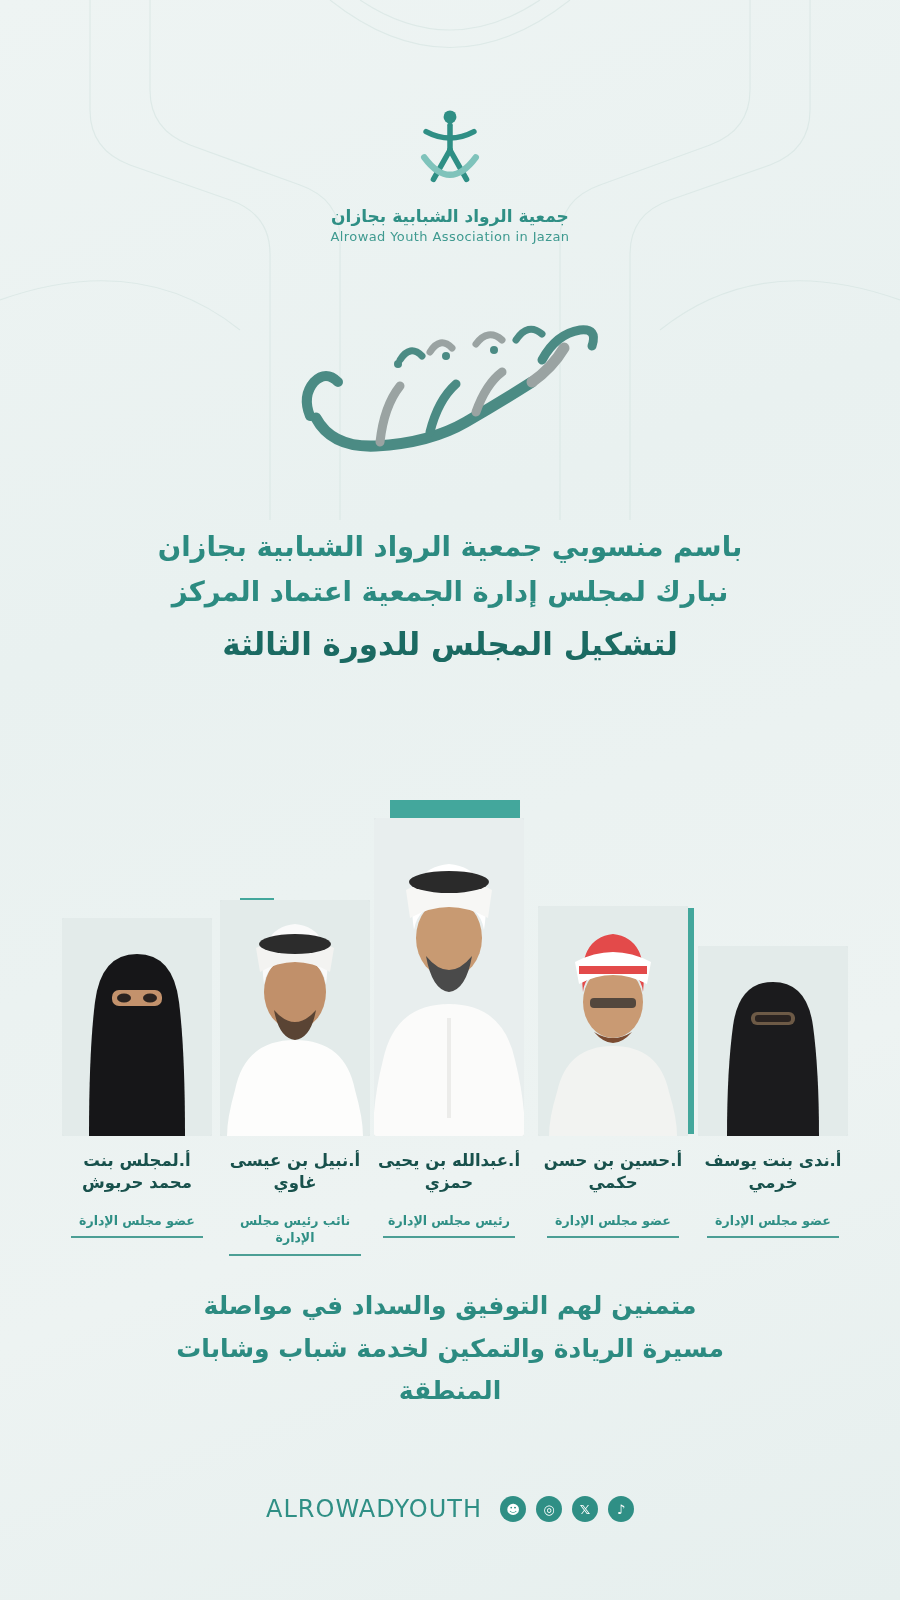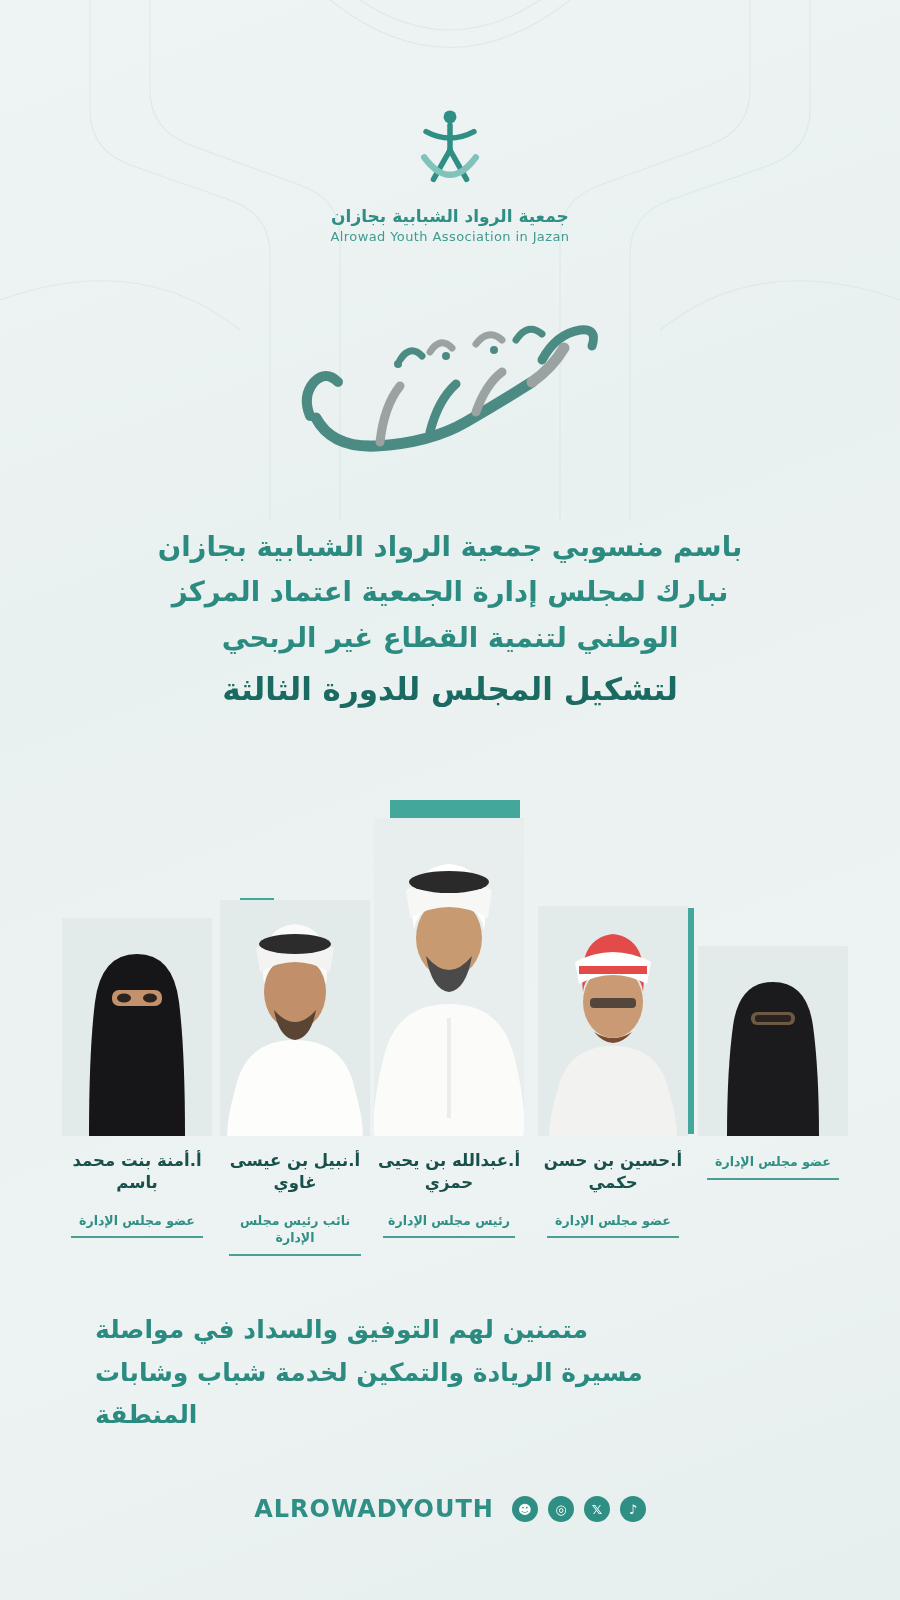--- a/index.html
+++ b/index.html
@@ -144,26 +144,25 @@
     position: absolute;
     background: #43a79c;
   }
 
   
   .footer-text {
     position: absolute;
     top: 1285px;
     left: 95px;
     width: 710px;
-    text-align: left;
+    text-align: center;
     color: #2c8b81;
     font-size: 25px;
     font-weight: bold;
     line-height: 1.7;
-    margin-top: 24px;
   }
   .footer-text .ln { display: block; }
 
   
   .social {
     position: absolute;
     top: 1495px;
     left: 0;
     width: 900px;
     display: flex;
@@ -181,21 +180,21 @@
     justify-content: center;
     color: #ffffff;
     font-size: 13px;
     font-weight: bold;
     line-height: 1;
   }
   .social .handle {
     margin-right: 8px;
     color: #2f8f85;
     font-size: 24px;
-    font-weight: bold;
+    font-weight: normal;
     letter-spacing: 1px;
     direction: ltr;
   }
 </style>
 </head>
 <body>
 
 <div class="poster">
 
   <svg class="deco-lines" viewBox="0 0 900 520" xmlns="http://www.w3.org/2000/svg">
@@ -243,40 +242,40 @@
         <circle cx="118" cy="64" r="4"></circle>
         <circle cx="166" cy="56" r="4"></circle>
         <circle cx="214" cy="50" r="4"></circle>
       </g>
     </svg>
   </div>
 
   <div class="headline">
     <span class="ln">باسم منسوبي جمعية الرواد الشبابية بجازان</span>
     <span class="ln">نبارك لمجلس إدارة الجمعية اعتماد المركز</span>
-    <span class="ln">الوطني لتنمية القطاع غير الربحي</span>
     <span class="emph">لتشكيل المجلس للدورة الثالثة</span>
   </div>
 
   <div class="members">
 
     <div class="accent" style="left:28px; top:132px; width:34px; height:212px;"></div>
     <div class="accent" style="left:180px; top:108px; width:34px; height:236px;"></div>
     <div class="accent" style="left:330px; top:10px; width:130px; height:334px;"></div>
     <div class="accent" style="left:600px; top:118px; width:34px; height:226px;"></div>
 
     <div class="member" style="left:638px; top:156px;">
       <div class="photo-wrap" style="height:190px;">
         <svg class="photo" viewBox="0 0 150 190" xmlns="http://www.w3.org/2000/svg">
           <rect width="150" height="190" fill="#e3ebea"></rect>
           <path d="M75 36 q34 0 40 44 q6 44 6 110 h-92 q0 -66 6 -110 q6 -44 40 -44z" fill="#1b1b1d"></path>
           <rect x="53" y="66" width="44" height="13" rx="6" fill="#6d5a46"></rect>
           <rect x="57" y="69" width="36" height="7" rx="3" fill="#2a2320"></rect>
         </svg>
       </div>
+      <div class="name">أ.ندى بنت يوسف خرمي</div>
       <div class="role">عضو مجلس الإدارة</div>
       <div class="rule"></div>
     </div>
 
     <div class="member" style="left:478px; top:116px;">
       <div class="photo-wrap" style="height:230px;">
         <svg class="photo" viewBox="0 0 150 230" xmlns="http://www.w3.org/2000/svg">
           <rect width="150" height="230" fill="#e3ebea"></rect>
           <path d="M75 140 q46 0 56 46 q8 26 8 44 h-128 q0 -18 8 -44 q10 -46 56 -46z" fill="#f2f3f1"></path>
           <ellipse cx="75" cy="96" rx="30" ry="36" fill="#c99a73"></ellipse>
@@ -330,21 +329,21 @@
     <div class="member" style="left:2px; top:128px;">
       <div class="photo-wrap" style="height:218px;">
         <svg class="photo" viewBox="0 0 150 218" xmlns="http://www.w3.org/2000/svg">
           <rect width="150" height="218" fill="#e3ebea"></rect>
           <path d="M75 36 q36 0 42 48 q6 48 6 134 h-96 q0 -86 6 -134 q6 -48 42 -48z" fill="#161618"></path>
           <rect x="50" y="72" width="50" height="16" rx="7" fill="#c3926c"></rect>
           <ellipse cx="62" cy="80" rx="7" ry="4.5" fill="#2a2320"></ellipse>
           <ellipse cx="88" cy="80" rx="7" ry="4.5" fill="#2a2320"></ellipse>
         </svg>
       </div>
-      <div class="name">أ.أمنة بنت محمد باسم</div>
+      <div class="name">أ.لمجلس بنت محمد حربوش</div>
       <div class="role">عضو مجلس الإدارة</div>
       <div class="rule"></div>
     </div>
   </div>
 
   <div class="footer-text">
     <span class="ln">متمنين لهم التوفيق والسداد في مواصلة</span>
     <span class="ln">مسيرة الريادة والتمكين لخدمة شباب وشابات</span>
     <span class="ln">المنطقة</span>
   </div>

